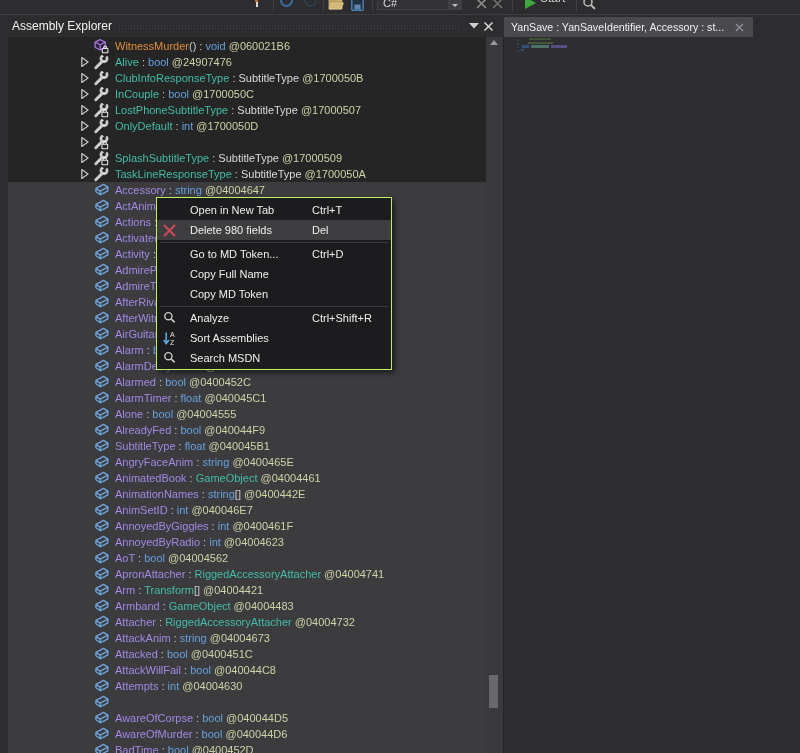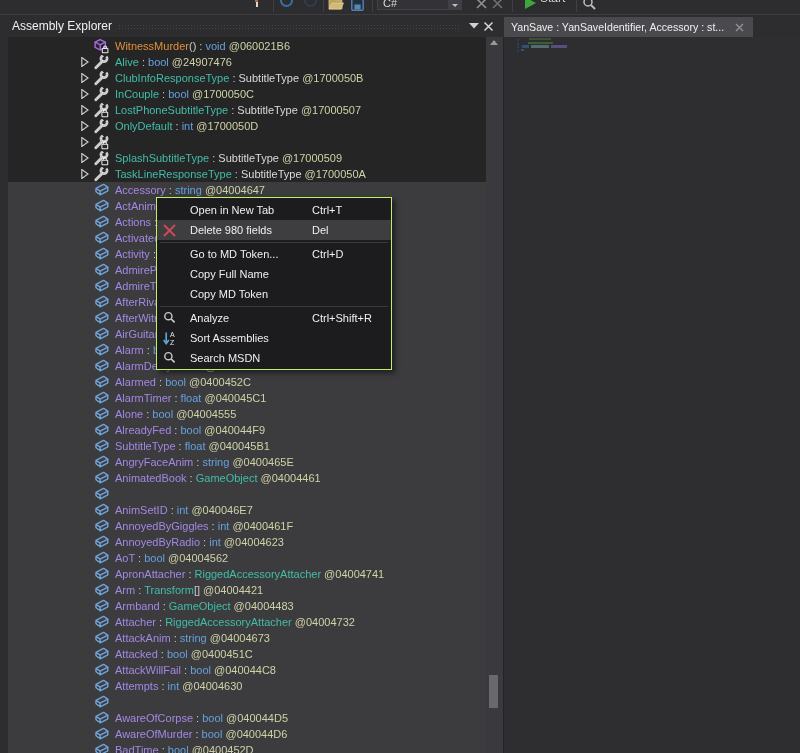--- a/index.html
+++ b/index.html
@@ -392,20 +392,21 @@
     </span>
     <span class="tx"><span style="color:#A288E2">AnimatedBook</span><span style="color:#C8C8C8"> : </span><span style="color:#42BDA6">GameObject</span><span style="color:#CFD2A6"> @04004461</span></span>
   </div>
 <div class="row" style="top:486px">
     <span class="ic" style="left:86px">
       <svg width="16" height="16" viewBox="0 0 16 16" style="position:absolute;left:0;top:0">
         <path d="M2 6.4 L9.6 2.4 L13.8 5.2 L6.2 9.2 Z" fill="none" stroke="#6FA3DC" stroke-width="1.4" stroke-linejoin="round"></path>
         <path d="M2 6.4 L2 9.8 L6.2 12.8 L6.2 9.2 M6.2 12.8 L13.8 8.8 L13.8 5.2" fill="none" stroke="#6FA3DC" stroke-width="1.4" stroke-linejoin="round"></path>
       </svg>
     </span>
+    <span class="tx"><span style="color:#A288E2">AnimationNames</span><span style="color:#C8C8C8"> : </span><span style="color:#66A0DC">string</span><span style="color:#C8C8C8">[]</span><span style="color:#CFD2A6"> @0400442E</span></span>
   </div>
 <div class="row" style="top:502px">
     <span class="ic" style="left:86px">
       <svg width="16" height="16" viewBox="0 0 16 16" style="position:absolute;left:0;top:0">
         <path d="M2 6.4 L9.6 2.4 L13.8 5.2 L6.2 9.2 Z" fill="none" stroke="#6FA3DC" stroke-width="1.4" stroke-linejoin="round"></path>
         <path d="M2 6.4 L2 9.8 L6.2 12.8 L6.2 9.2 M6.2 12.8 L13.8 8.8 L13.8 5.2" fill="none" stroke="#6FA3DC" stroke-width="1.4" stroke-linejoin="round"></path>
       </svg>
     </span>
     <span class="tx"><span style="color:#A288E2">AnimSetID</span><span style="color:#C8C8C8"> : </span><span style="color:#66A0DC">int</span><span style="color:#CFD2A6"> @040046E7</span></span>
   </div>

